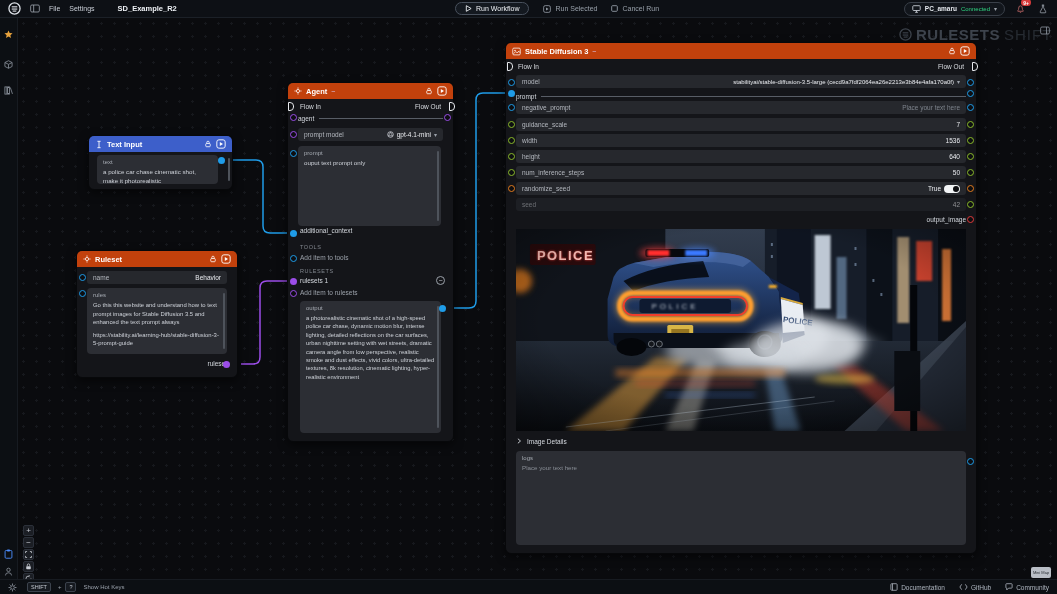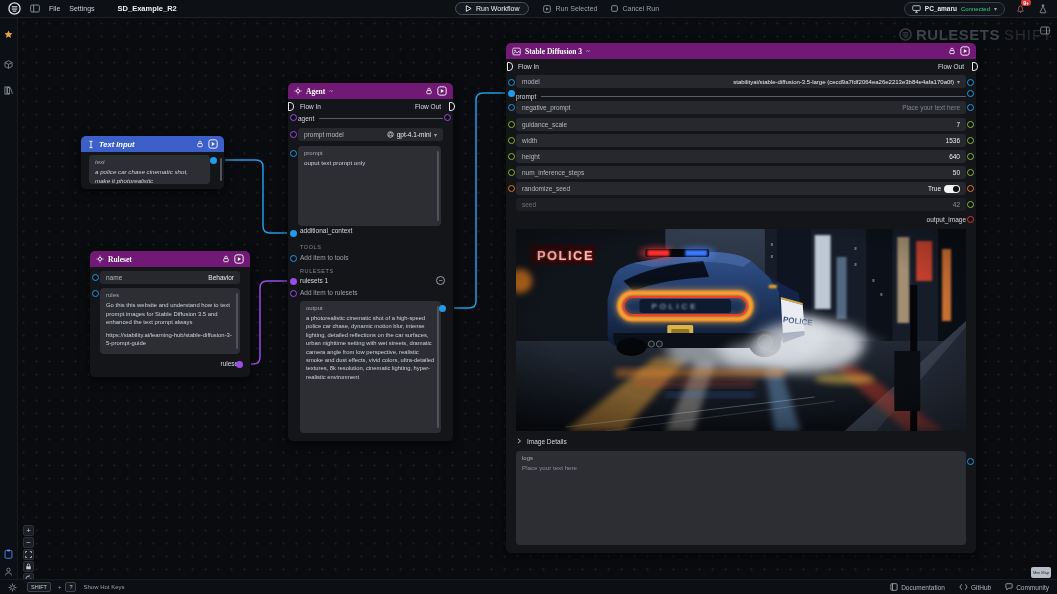--- a/index.html
+++ b/index.html
@@ -39,21 +39,21 @@
           background-size:13px 13px;z-index:1;}
   .watermark{position:absolute;left:899px;top:26px;display:flex;align-items:center;gap:4px;z-index:2;}
   .wm-bold{font-size:15px;font-weight:bold;color:#3d434c;letter-spacing:0.5px;}
   .wm-light{font-size:15px;color:#262b32;letter-spacing:1px;}
   .edges{position:absolute;top:0;left:0;width:1057px;height:594px;z-index:4;pointer-events:none;}
   
   .node{position:absolute;background:#141519;border:1px solid #07080a;border-radius:6px;
         box-shadow:0 3px 10px rgba(0,0,0,.55);z-index:10;}
   .nhdr{position:absolute;top:0;left:0;right:0;height:16px;border-radius:5px 5px 0 0;
         display:flex;align-items:center;gap:4px;padding:0 6px;box-sizing:border-box;}
-  .hdr-purple{background:#701a75;font-family:Liberation Serif, serif;}
+  .hdr-purple{background:#c2410c;}
   .hdr-blue{background:#3d5fca;}
   .ntitle{font-size:7.5px;font-weight:bold;color:#fff;white-space:nowrap;}
   .tcaret{font-size:7px;color:#d9c8ef;}
   .hspace{flex:1;}
   .frow{position:absolute;left:10px;right:10px;height:13px;background:#26282d;border-radius:3px;
         display:flex;align-items:center;justify-content:space-between;padding:0 6px;box-sizing:border-box;}
   .flabel{font-size:6.5px;color:#b4b8bf;white-space:nowrap;}
   .fvalue{font-size:6.5px;color:#e9ebef;white-space:nowrap;display:flex;align-items:center;gap:3px;}
   .fplace{font-size:6.5px;color:#7e848d;}
   .prow{position:absolute;left:10px;right:10px;height:12px;display:flex;align-items:center;gap:5px;}
@@ -108,21 +108,21 @@
     <span class="wm-bold">RULESETS</span>
     <span class="wm-light">SHIFT</span>
   </div>
 
   <svg class="edges">
     <path d="M 225 160 H 256 Q 263 160 263 167 V 226 Q 263 233 270 233 H 292" fill="none" stroke="#1f9ce8" stroke-width="1.5"></path>
     <path d="M 241 364 H 253 Q 260 364 260 357 V 288 Q 260 281 267 281 H 292" fill="none" stroke="#9b4de8" stroke-width="1.5"></path>
     <path d="M 447 308 H 469 Q 476 308 476 301 V 100 Q 476 93 483 93 H 508" fill="none" stroke="#1f9ce8" stroke-width="1.5"></path>
   </svg>
 
-  <div class="node" style="left:80px;top:135px;width:143px;height:53px;font-style:italic;">
+  <div class="node" style="left:88px;top:135px;width:143px;height:53px;">
     <div class="nhdr hdr-blue">
       <svg width="8" height="9" viewBox="0 0 10 10">
         <path d="M3 1 H7 M5 1 V9 M3 9 H7" stroke="#fff" stroke-width="1.1" fill="none"></path>
       </svg>
       <span class="ntitle">Text Input</span>
       <span class="hspace"></span>
       <span class="hdrbtn">
         <svg width="8" height="8" viewBox="0 0 10 10">
             <rect x="2.2" y="4.4" width="5.6" height="4" rx="1" fill="none" stroke="#fff" stroke-width="1"></rect>
             <path d="M3.5 4.4 V3 a1.5 1.5 0 0 1 3 0 V4.4" fill="none" stroke="#fff" stroke-width="1"></path>
@@ -136,21 +136,21 @@
       </span>
     </div>
     <div class="tarea" style="left:8px;top:19px;right:14px;height:29px;">
       <div class="talabel">text</div>
       <div class="tatext">a police car chase cinematic shot, make it photorealistic</div>
     </div>
     <span class="vscroll" style="top:22px;bottom:8px;"></span>
     <span class="port pf" style="--c:#1f9ce8;right:7px;top:21px;"></span>
   </div>
 
-  <div class="node" style="left:89px;top:250px;width:160px;height:126px;">
+  <div class="node" style="left:76px;top:250px;width:160px;height:126px;">
     <div class="nhdr hdr-purple">
       <svg width="8" height="8" viewBox="0 0 10 10">
         <circle cx="5" cy="5" r="2" fill="none" stroke="#fff" stroke-width="1"></circle>
         <g stroke="#fff" stroke-width="1">
             <line x1="5" y1="0.6" x2="5" y2="2.2"></line>
             <line x1="5" y1="7.8" x2="5" y2="9.4"></line>
             <line x1="0.6" y1="5" x2="2.2" y2="5"></line>
             <line x1="7.8" y1="5" x2="9.4" y2="5"></line>
           </g>
       </svg>

